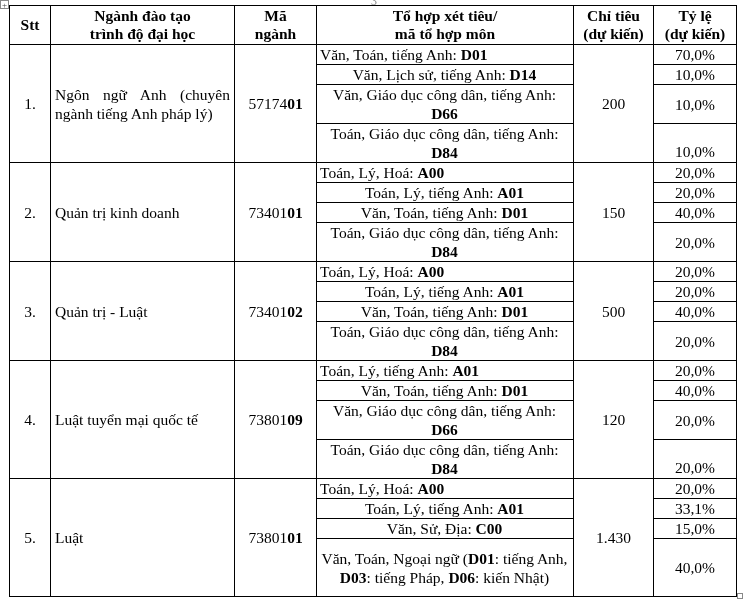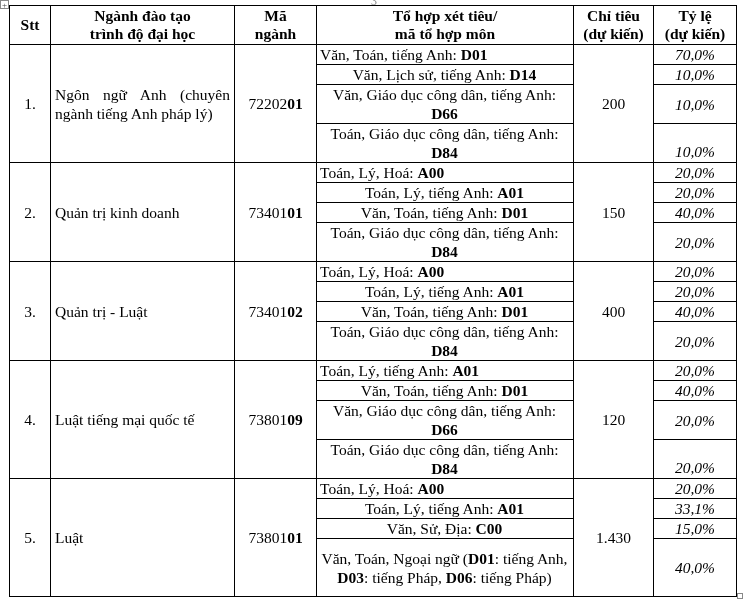--- a/index.html
+++ b/index.html
@@ -7,21 +7,21 @@
          font-family:"Liberation Serif", "DejaVu Serif", serif; color:#000; font-size:15.5px; }
   .anchor { position:absolute; left:0; top:0; width:9px; height:9px; border:1px solid #888;
             font-size:9px; line-height:8px; text-align:center; color:#444; box-sizing:border-box; }
   .pagenum { position:absolute; left:371px; top:-6px; font-size:12px; color:#888; }
   .endmark { position:absolute; left:737px; top:593px; width:6px; height:6px; border:1px solid #888; box-sizing:border-box; }
   table { position:absolute; left:9px; top:5px; border-collapse:collapse; table-layout:fixed; }
   td, th { border:1px solid #000; padding:0 4px; vertical-align:middle; line-height:19px; }
   th { font-weight:bold; text-align:center; line-height:18px; height:38px; }
   td.c { text-align:center; }
   td.combo { padding:0 4px 0 3px; text-align:justify; }
-  td.pct { text-align:center;font-style:italic; }
+  td.pct { text-align:center; }
   tr.sub td.combo, tr.sub td.pct { border-top:1px dotted #000;text-align:center; }
   tr.grp td { border-top:1px solid #000; }
   .b { font-weight:bold; }
   .i { }
   td.pct.low { vertical-align:bottom; padding-bottom:1px; }
 </style>
 </head>
 <body>
 
 <div class="anchor">+</div>
@@ -44,21 +44,21 @@
       <th><span>Tổ hợp xét tiêu/</span><br><span>mã tổ hợp môn</span></th>
       <th><span>Chỉ tiêu</span><br><span>(dự kiến)</span></th>
       <th><span>Tỷ lệ</span><br><span>(dự kiến)</span></th>
     </tr>
   </thead>
   <tbody>
 
     <tr class="grp">
       <td class="c" rowspan="4">1.</td>
       <td rowspan="4" style="text-align:justify"><span>Ngôn ngữ Anh </span><span class="i">(chuyên ngành tiếng Anh pháp lý)</span></td>
-      <td class="c" rowspan="4"><span>72202</span><span class="b">01</span></td>
+      <td class="c" rowspan="4"><span>57174</span><span class="b">01</span></td>
       <td class="combo" style="height:19px"><span>Văn, Toán, tiếng Anh: </span><span class="b">D01</span></td>
       <td class="c" rowspan="4">200</td>
       <td class="pct">70,0%</td>
     </tr>
     <tr class="sub">
       <td class="combo" style="height:19px"><span>Văn, Lịch sử, tiếng Anh: </span><span class="b">D14</span></td>
       <td class="pct">10,0%</td>
     </tr>
     <tr class="sub">
       <td class="combo" style="height:38px"><span>Văn, Giáo dục công dân, tiếng Anh: </span><span class="b">D66</span></td>
@@ -88,39 +88,39 @@
     <tr class="sub">
       <td class="combo" style="height:38px"><span>Toán, Giáo dục công dân, tiếng Anh: </span><span class="b">D84</span></td>
       <td class="pct">20,0%</td>
     </tr>
 
     <tr class="grp">
       <td class="c" rowspan="4">3.</td>
       <td rowspan="4">Quản trị - Luật</td>
       <td class="c" rowspan="4"><span>73401</span><span class="b">02</span></td>
       <td class="combo" style="height:18px"><span>Toán, Lý, Hoá: </span><span class="b">A00</span></td>
-      <td class="c" rowspan="4">400</td>
+      <td class="c" rowspan="4">500</td>
       <td class="pct">20,0%</td>
     </tr>
     <tr class="sub">
       <td class="combo" style="height:18px"><span>Toán, Lý, tiếng Anh: </span><span class="b">A01</span></td>
       <td class="pct">20,0%</td>
     </tr>
     <tr class="sub">
       <td class="combo" style="height:18px"><span>Văn, Toán, tiếng Anh: </span><span class="b">D01</span></td>
       <td class="pct">40,0%</td>
     </tr>
     <tr class="sub">
       <td class="combo" style="height:38px"><span>Toán, Giáo dục công dân, tiếng Anh: </span><span class="b">D84</span></td>
       <td class="pct">20,0%</td>
     </tr>
 
     <tr class="grp">
       <td class="c" rowspan="4">4.</td>
-      <td rowspan="4">Luật tiếng mại quốc tế</td>
+      <td rowspan="4">Luật tuyển mại quốc tế</td>
       <td class="c" rowspan="4"><span>73801</span><span class="b">09</span></td>
       <td class="combo" style="height:18px"><span>Toán, Lý, tiếng Anh: </span><span class="b">A01</span></td>
       <td class="c" rowspan="4">120</td>
       <td class="pct">20,0%</td>
     </tr>
     <tr class="sub">
       <td class="combo" style="height:18px"><span>Văn, Toán, tiếng Anh: </span><span class="b">D01</span></td>
       <td class="pct">40,0%</td>
     </tr>
     <tr class="sub">
@@ -142,19 +142,19 @@
     </tr>
     <tr class="sub">
       <td class="combo" style="height:18px"><span>Toán, Lý, tiếng Anh: </span><span class="b">A01</span></td>
       <td class="pct">33,1%</td>
     </tr>
     <tr class="sub">
       <td class="combo" style="height:18px"><span>Văn, Sử, Địa: </span><span class="b">C00</span></td>
       <td class="pct">15,0%</td>
     </tr>
     <tr class="sub">
-      <td class="combo" style="height:57px"><span>Văn, Toán, Ngoại ngữ (</span><span class="b">D01</span><span>: tiếng Anh, </span><span class="b">D03</span><span>: tiếng Pháp, </span><span class="b">D06</span><span>: tiếng Pháp)</span></td>
+      <td class="combo" style="height:57px"><span>Văn, Toán, Ngoại ngữ (</span><span class="b">D01</span><span>: tiếng Anh, </span><span class="b">D03</span><span>: tiếng Pháp, </span><span class="b">D06</span><span>: kiến Nhật)</span></td>
       <td class="pct">40,0%</td>
     </tr>
   </tbody>
 </table>
 
 <div class="endmark"></div>
 
 </body></html>

